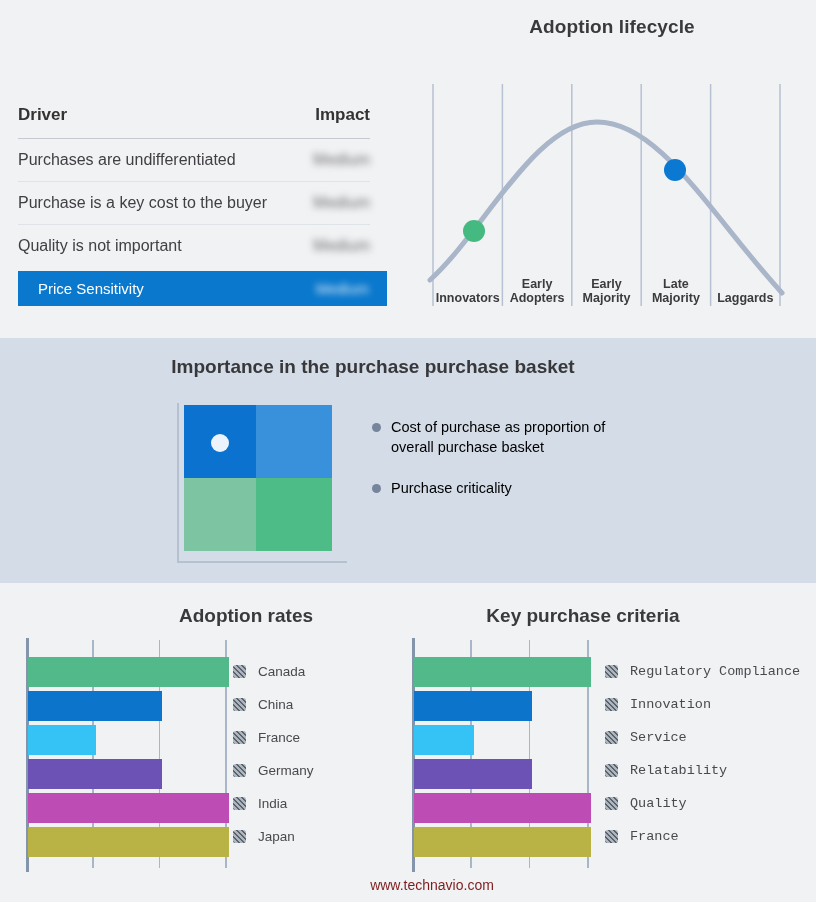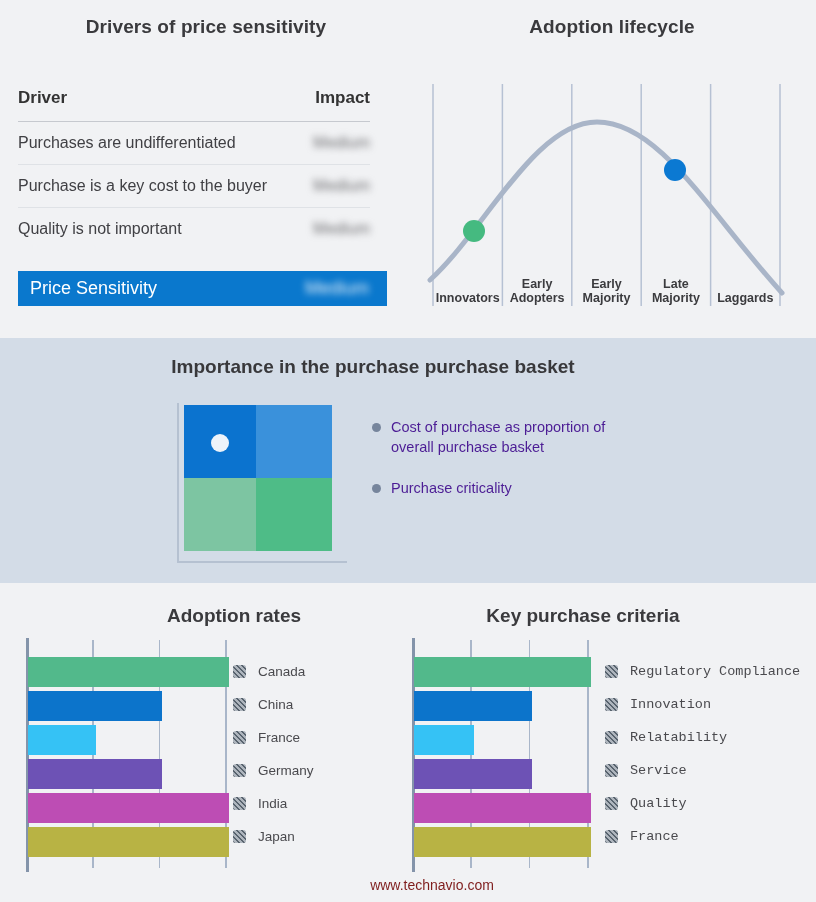--- a/index.html
+++ b/index.html
@@ -6,56 +6,56 @@
   .page{position:relative;width:816px;height:902px;background:#f1f2f4;
         font-family:"Liberation Sans",sans-serif;color:#3b3b3e;overflow:hidden;}
 
   
   .top{position:absolute;top:0;left:0;width:816px;height:338px;}
   .panel-title{position:absolute;top:16px;font-size:19px;font-weight:bold;color:#3a3a3d;
                text-align:center;letter-spacing:.1px;}
   .title-left{left:0;width:412px;}
   .title-right{left:408px;width:408px;}
 
-  .drivers-table{position:absolute;left:18px;top:88px;width:352px;}
+  .drivers-table{position:absolute;left:18px;top:105px;width:352px;}
   .t-header{display:flex;justify-content:space-between;align-items:flex-start;
             height:33px;border-bottom:1px solid #c6c9cf;font-size:17px;font-weight:bold;color:#333;}
   .t-row{display:flex;justify-content:space-between;align-items:center;height:42px;
          border-bottom:1px solid #dfe2e6;font-size:16px;color:#404044;}
   .t-row.last{border-bottom:none;}
   .impact-cell{filter:blur(3.5px);color:#6f6f72;}
   .highlight-bar{position:absolute;left:18px;top:271px;width:369px;height:35px;
                  display:flex;justify-content:space-between;align-items:center;
-                 padding:0 18px 0 12px;box-sizing:border-box;color:#ffffff;font-size:18px;}
+                 padding:0 18px 0 20px;box-sizing:border-box;color:#ffffff;font-size:15px;}
   .highlight-bar .impact-cell{color:#e9f2fb;}
 
   .lifecycle-svg{position:absolute;left:425px;top:80px;}
   .stage-row{position:absolute;left:433px;top:264px;width:347px;height:42px;display:flex;}
   .stage-cell{flex:1;display:flex;align-items:flex-end;justify-content:center;
               font-size:12.5px;font-weight:bold;color:#3b3b3e;text-align:center;
               white-space:pre-line;line-height:1.18;padding-bottom:0;}
 
   
   .band{position:absolute;top:338px;left:0;width:816px;height:245px;background:#d3dce7;}
   .band-title{position:absolute;top:18px;left:0;width:746px;text-align:center;
               font-size:19px;font-weight:bold;color:#38383b;}
   .axis-v{position:absolute;left:177px;top:65px;width:2px;height:159px;background:#b5c1d1;}
   .axis-h{position:absolute;left:177px;top:223px;width:170px;height:2px;background:#b5c1d1;}
   .quadrant{position:absolute;left:184px;top:67px;width:148px;height:146px;
             display:grid;grid-template-columns:72px 76px;grid-template-rows:73px 73px;}
   .q-dot{position:absolute;left:27px;top:29px;width:18px;height:18px;border-radius:50%;background:#edf3fa;}
   .bullets{position:absolute;left:372px;top:80px;width:320px;}
   .bullet-item{display:flex;margin-bottom:22px;}
   .bullet-dot{flex:0 0 9px;width:9px;height:9px;border-radius:50%;background:#76859c;margin:5px 10px 0 0;}
-  .bullet-text{font-size:14.5px;color:#4c1d95;line-height:1.35;white-space:pre-line;}
+  .bullet-text{font-size:14.5px;color:#000000;line-height:1.35;white-space:pre-line;}
 
   
   .bottom{position:absolute;top:583px;left:0;width:816px;height:319px;}
   .chart-title{position:absolute;top:22px;font-size:19px;font-weight:bold;color:#3a3a3d;text-align:center;}
-  .ct-left{left:0;width:412px;padding-left:28px;}
+  .ct-left{left:12px;width:412px;padding-left:28px;}
   .ct-right{left:412px;width:342px;}
   .hbar-chart{position:absolute;top:57px;height:228px;}
   .gridline{position:absolute;top:0;width:1.5px;height:228px;background:#a9b6c9;}
   .gridline.axis{width:2.5px;background:#8494aa;top:-2px;height:234px;}
   .bar{position:absolute;left:2px;height:29.5px;}
   .legend{position:absolute;top:78px;}
   .legend-item{display:flex;align-items:center;height:20px;margin-bottom:13px;}
   .legend-marker{width:13px;height:13px;border-radius:2.5px;margin-right:12px;
       background:repeating-linear-gradient(45deg,#58636e 0px,#58636e 1.8px,#aeb5bd 1.8px,#aeb5bd 3.6px);}
   .legend-label{font-size:13.5px;color:#4a4a4e;}
@@ -63,21 +63,20 @@
   .footer{position:absolute;top:877px;left:36px;width:792px;text-align:center;
           font-size:14px;color:#7f1d1d;}
 </style>
 </head>
 <body>
 
 <div class="page">
 
   <div class="top">
 
-    <div class="panel-title title-left">Drivers of price sensitivity</div>
     <div class="panel-title title-right">Adoption lifecycle</div>
 
     <div class="drivers-table">
       <div class="t-header">
         <span>Driver</span>
         <span>Impact</span>
       </div>
       <div class="t-row">
         <span>Purchases are undifferentiated</span>
         <span class="impact-cell">Medium</span>
@@ -206,25 +205,25 @@
         <div class="legend-item">
           <span class="legend-marker"></span>
           <span class="legend-label">Regulatory Compliance</span>
         </div>
         <div class="legend-item">
           <span class="legend-marker"></span>
           <span class="legend-label">Innovation</span>
         </div>
         <div class="legend-item">
           <span class="legend-marker"></span>
+          <span class="legend-label">Service</span>
+        </div>
+        <div class="legend-item">
+          <span class="legend-marker"></span>
           <span class="legend-label">Relatability</span>
-        </div>
-        <div class="legend-item">
-          <span class="legend-marker"></span>
-          <span class="legend-label">Service</span>
         </div>
         <div class="legend-item">
           <span class="legend-marker"></span>
           <span class="legend-label">Quality</span>
         </div>
         <div class="legend-item">
           <span class="legend-marker"></span>
           <span class="legend-label">France</span>
         </div>
       </div>

